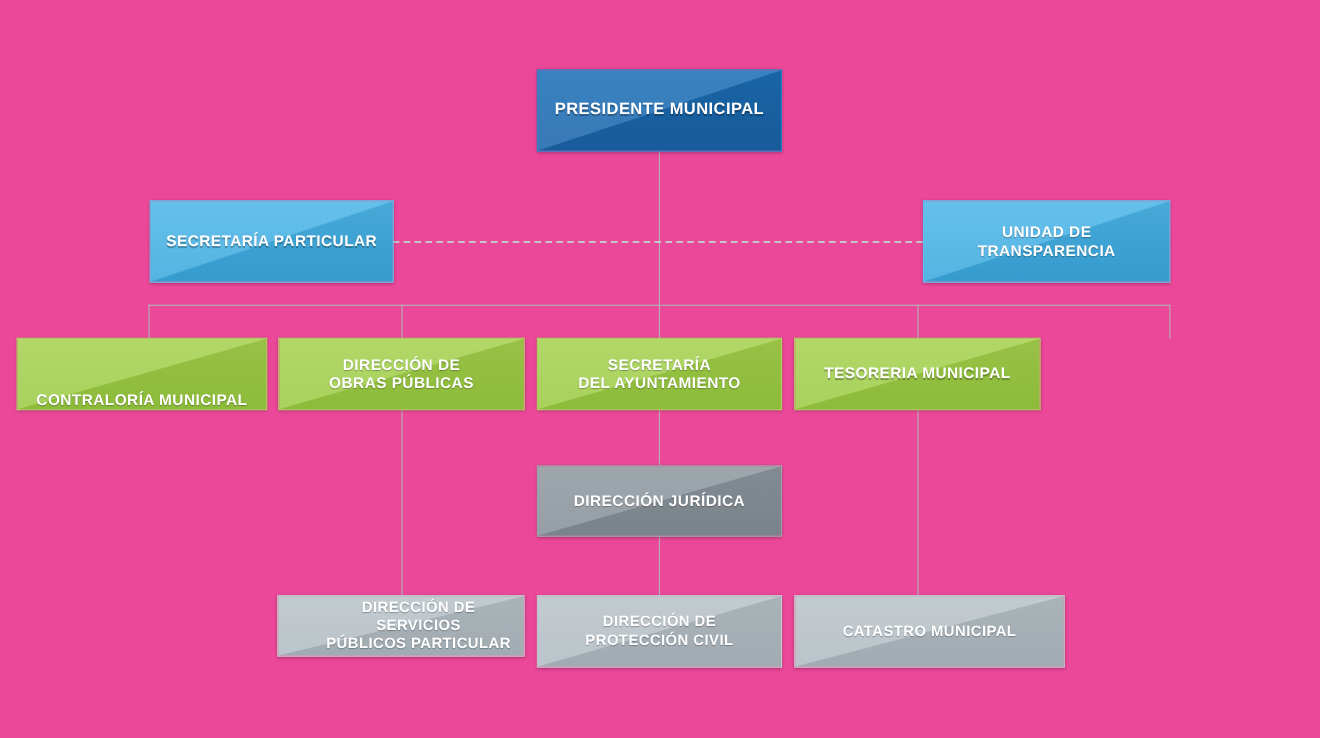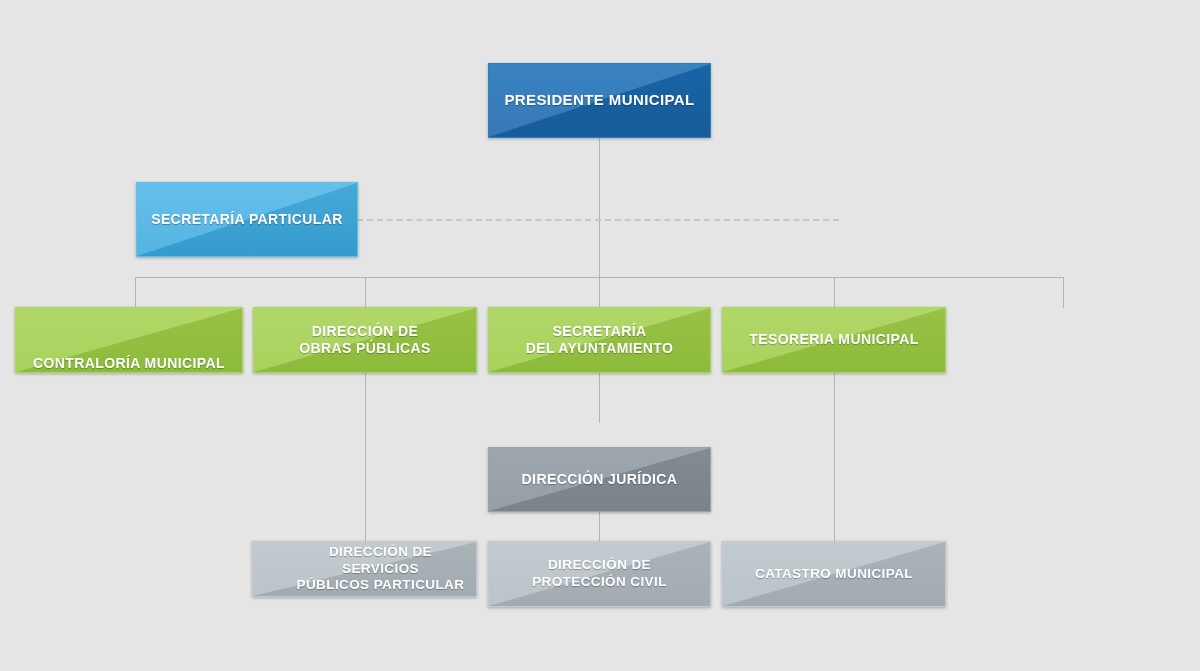--- a/index.html
+++ b/index.html
@@ -9,21 +9,21 @@
     height: 671px;
     background: #ffffff;
     font-family: "Liberation Sans", sans-serif;
     overflow: hidden;
   }
 
   #chart {
     position: relative;
     width: 1200px;
     height: 671px;
-    background: #e5e5e5;
+    background: #ec4899;
   }
 
   
   .line {
     position: absolute;
     background: #b0b3b8;
     z-index: 1;
   }
   .line.v { width: 1px; }
   .line.h { height: 1px; }
@@ -92,21 +92,20 @@
   .n-green::after {
     background: linear-gradient(to bottom right,
       rgba(255,255,255,0.16) 0%, rgba(255,255,255,0.16) 49.6%,
       rgba(0,0,0,0.07) 50.4%, rgba(0,0,0,0.07) 100%);
   }
 
   
   .n-gray-dark {
     background: linear-gradient(180deg, #8d979e 0%, #848e96 100%);
     border: 1px solid #9aa3aa;
-    margin-top: 24px;
   }
   .n-gray-dark::after {
     background: linear-gradient(to bottom right,
       rgba(255,255,255,0.15) 0%, rgba(255,255,255,0.15) 49.6%,
       rgba(0,0,0,0.08) 50.4%, rgba(0,0,0,0.08) 100%);
   }
 
   
   .n-gray-light {
     background: linear-gradient(180deg, #b6c0c6 0%, #adb8bf 100%);
@@ -148,20 +147,23 @@
   <div class="line v" style="left:834px; top:373px; height:168px;"></div>
 
   <div class="node n-navy fs-15" style="left:488px; top:63px; width:223px; height:75px;">
     <span class="label">PRESIDENTE MUNICIPAL</span>
   </div>
 
   <div class="node n-blue fs-14" style="left:136px; top:182px; width:222px; height:75px;">
     <span class="label">SECRETARÍA PARTICULAR</span>
   </div>
 
+  <div class="node n-blue fs-14" style="left:839px; top:182px; width:225px; height:75px;">
+    <span class="label">UNIDAD DE TRANSPARENCIA</span>
+  </div>
 
   <div class="node n-green fs-14" style="left:15px; top:307px; width:228px; height:66px;align-items:flex-end;">
     <span class="label">CONTRALORÍA MUNICIPAL</span>
   </div>
 
   <div class="node n-green fs-14" style="left:253px; top:307px; width:224px; height:66px;">
     <span class="label">
       <span>DIRECCIÓN DE</span><br>
       <span>OBRAS PÚBLICAS</span>
     </span>
@@ -190,17 +192,17 @@
     </span>
   </div>
 
   <div class="node n-gray-light fs-13" style="left:488px; top:541px; width:223px; height:66px;">
     <span class="label">
       <span>DIRECCIÓN DE</span><br>
       <span>PROTECCIÓN CIVIL</span>
     </span>
   </div>
 
-  <div class="node n-gray-light fs-13" style="left:722px; top:541px; width:224px; height:66px;align-items:center;">
+  <div class="node n-gray-light fs-13" style="left:722px; top:541px; width:246px; height:66px;align-items:center;">
     <span class="label">CATASTRO MUNICIPAL</span>
   </div>
 
 </div>
 
 </body></html>

